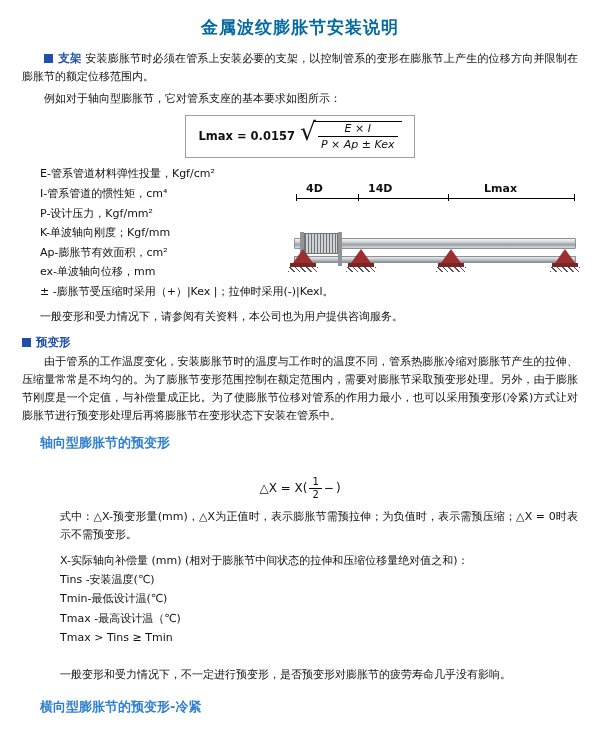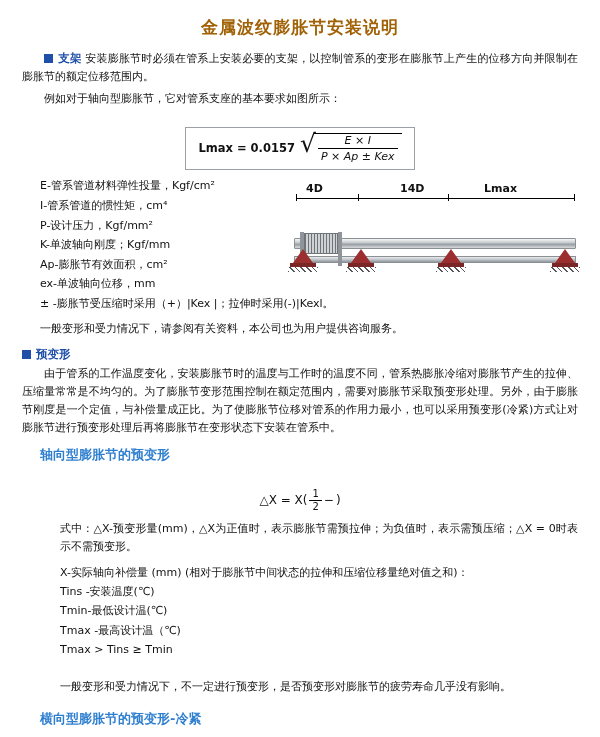--- a/index.html
+++ b/index.html
@@ -20,21 +20,21 @@
     height: 737px;
     box-sizing: border-box;
     padding: 10px 22px 0 22px;
   }
   .doc-title {
     text-align: center;
     font-size: 17px;
     font-weight: bold;
     letter-spacing: 1px;
     margin: 6px 0 10px 0;
-    color: #a16207;
+    color: #0369a1;
   }
   .para {
     font-size: 11px;
     line-height: 1.62;
     text-align: justify;
     margin: 0 0 4px 0;
     color: #111;
   }
   .indent {
     text-indent: 22px;
@@ -59,21 +59,21 @@
   .sub-head {
     color: #2f7fd0;
     font-weight: bold;
     font-size: 13px;
     margin: 10px 0 6px 18px;
   }
   
   .formula-wrap {
     display: flex;
     justify-content: center;
-    margin: 20px 0 6px 0;
+    margin: 8px 0 6px 0;
   }
   .formula-box {
     border: 1px solid #9aa0a6;
     padding: 5px 12px 6px 12px;
     font-size: 12px;
     display: flex;
     align-items: center;
     background: #fff;
   }
   .formula-box .lhs {
@@ -287,21 +287,21 @@
     <div>K-单波轴向刚度；Kgf/mm</div>
     <div>Ap-膨胀节有效面积，cm²</div>
     <div>ex-单波轴向位移，mm</div>
     <div>± -膨胀节受压缩时采用（+）|Kex |；拉伸时采用(-)|Kexl。</div>
     <div style="margin-top:6px;">一般变形和受力情况下，请参阅有关资料，本公司也为用户提供咨询服务。</div>
   </div>
 
   <div class="diagram">
     <div class="dim-row">
       <span class="dim-label" style="left:18px;">4D</span>
-      <span class="dim-label" style="left:112px;">14D</span>
+      <span class="dim-label" style="left:80px;">14D</span>
       <span class="dim-label" style="left:196px;">Lmax</span>
       <span class="tick" style="left:8px;"></span>
       <span class="tick" style="left:70px;"></span>
       <span class="tick" style="left:160px;"></span>
       <span class="tick" style="left:286px;"></span>
       <span class="dim-line" style="left:8px;width:62px;"></span>
       <span class="dim-line" style="left:70px;width:90px;"></span>
       <span class="dim-line" style="left:160px;width:126px;"></span>
     </div>
     <div class="pipe-area">

